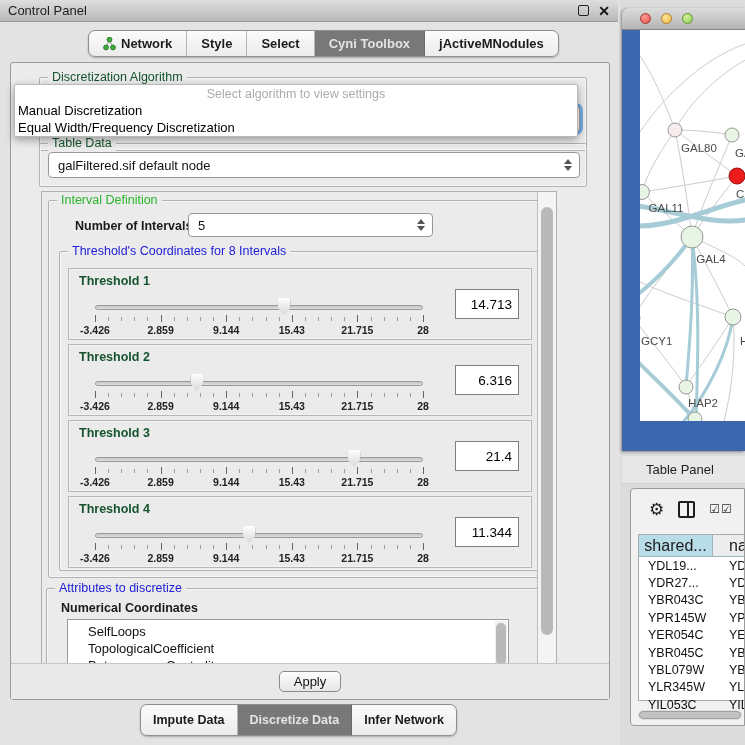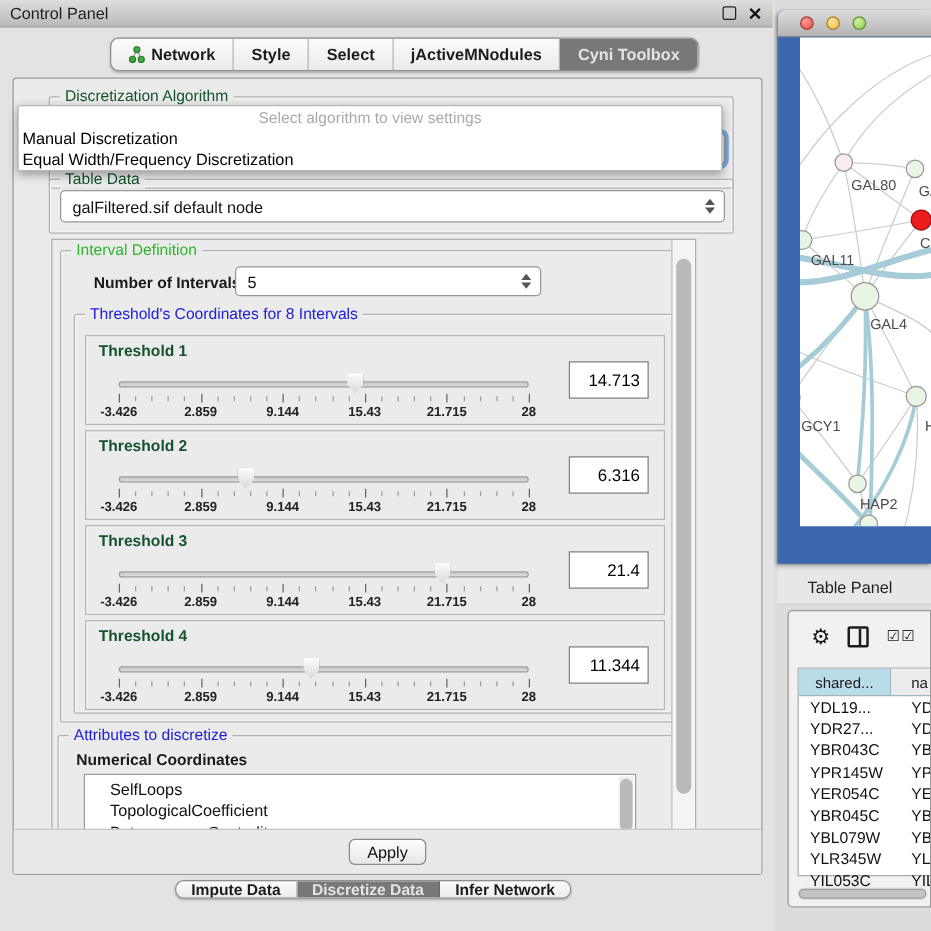--- a/index.html
+++ b/index.html
@@ -11,21 +11,21 @@
   .cp-titlebar { position:absolute; left:0; top:0; width:618px; height:22px;
     background:linear-gradient(#dedede,#b9b9b9); border-bottom:1px solid #9a9a9a;
     display:flex; align-items:center; padding:0 8px; font-size:13px; color:#1d1d1d; }
   .cp-title { flex:1; }
   .float-box { width:11px; height:11px; border:1.6px solid #222; border-radius:2px; margin-right:9px; }
   .close-x { font-size:14px; font-weight:bold; color:#111; line-height:1; }
 
   .tabstrip { position:absolute; display:flex; height:27px; border:1px solid #8f8f8f; border-radius:7px; overflow:hidden;
     background:linear-gradient(#fbfbfb,#ececec); box-shadow:0 1px 2px rgba(0,0,0,.25); }
   .tabstrip.top { left:88px; top:30px; }
-  .tabstrip.bottom { left:140px; top:704px; height:15px; }
+  .tabstrip.bottom { left:140px; top:704px; height:32px; }
   .tab { display:flex; align-items:center; gap:5px; padding:0 14px; font-size:13px; font-weight:600; color:#1c1c1c;
     border-right:1px solid #b5b5b5; }
   .tab:last-child { border-right:none; }
   .tab.dark { background:#787878; color:var(--tab_dark_text,#e4e4e4); border-color:#6a6a6a; }
   .tabstrip.bottom .tab { padding:0 12px; font-size:12.5px; }
   .net-tab-icon { width:13px; height:14px; }
 
   .content-panel { position:absolute; left:10px; top:62px; width:600px; height:638px;
     background:var(--panel_bg,#ebebeb); border:1px solid #9a9a9a; border-radius:3px; }
 
@@ -109,21 +109,21 @@
 
   .table-window { position:absolute; left:630px; top:488px; width:115px; height:238px; background:#f1f1f1;
     border:1px solid #9a9a9a; border-radius:4px 0 0 4px; overflow:hidden; }
   .tp-toolbar { position:absolute; left:0; top:0; right:0; height:40px; display:flex; align-items:center; gap:14px; padding-left:18px; }
   .gear { font-size:17px; color:#1c1c1c; line-height:1; }
   .col-icon { width:17px; height:17px; border:2px solid #1c1c1c; border-radius:2px; position:relative; }
   .col-icon::after { content:""; position:absolute; left:50%; top:0; bottom:0; width:2px; background:#1c1c1c; }
   .cbx { font-size:12px; color:#2a2a2a; line-height:1; letter-spacing:1px; }
   .ttable { position:absolute; left:7px; top:45px; right:-40px; bottom:24px; background:#fff; border:1px solid #aaa; }
   .thead { display:flex; height:22px; border-bottom:1px solid #9fb6bf; }
-  .hcell { font-size:12px; display:flex; align-items:center; justify-content:center; border-right:1px solid #9fb6bf; }
+  .hcell { font-size:16px; display:flex; align-items:center; justify-content:center; border-right:1px solid #9fb6bf; }
   .hcell.c0 { width:74px; background:var(--header_blue,#b9dce9); }
   .hcell.c1 { flex:1; background:#ececec; justify-content:flex-start; padding-left:16px; }
   .trow { display:flex; height:17.4px; }
   .tcell { font-size:12.5px; color:#111; display:flex; align-items:center; white-space:nowrap; overflow:hidden; }
   .tcell.c0 { width:74px; padding-left:9px; }
   .tcell.c1 { flex:1; padding-left:16px; }
   .hscroll { position:absolute; left:7px; right:2px; bottom:5px; height:10px; background:#e0e0e0; border-radius:5px; }
   .hscroll .thumb { position:absolute; left:1px; top:1px; bottom:1px; width:98%; background:#c2c2c2;
     border:1px solid #9e9e9e; border-radius:5px; }
 </style>
@@ -148,25 +148,25 @@
         <circle cx="10" cy="10.5" r="2.4" fill="#3fae3f" stroke="#2c7d2c"></circle>
       </svg>
       <span>Network</span>
     </div>
     <div class="tab">
       <span>Style</span>
     </div>
     <div class="tab">
       <span>Select</span>
     </div>
+    <div class="tab dark">
+      <span>Cyni Toolbox</span>
+    </div>
     <div class="tab">
       <span>jActiveMNodules</span>
-    </div>
-    <div class="tab dark">
-      <span>Cyni Toolbox</span>
     </div>
   </div>
 
   <div class="content-panel">
 
     <div class="group" style="left:28px; top:14px; width:548px; height:74px;">
       <span class="group-title plain">Discretization Algorithm</span>
       <div class="combo focused" style="left:8px; top:28px; width:532px; height:26px;">
         <span class="spinner">
             <i class="up"></i>

